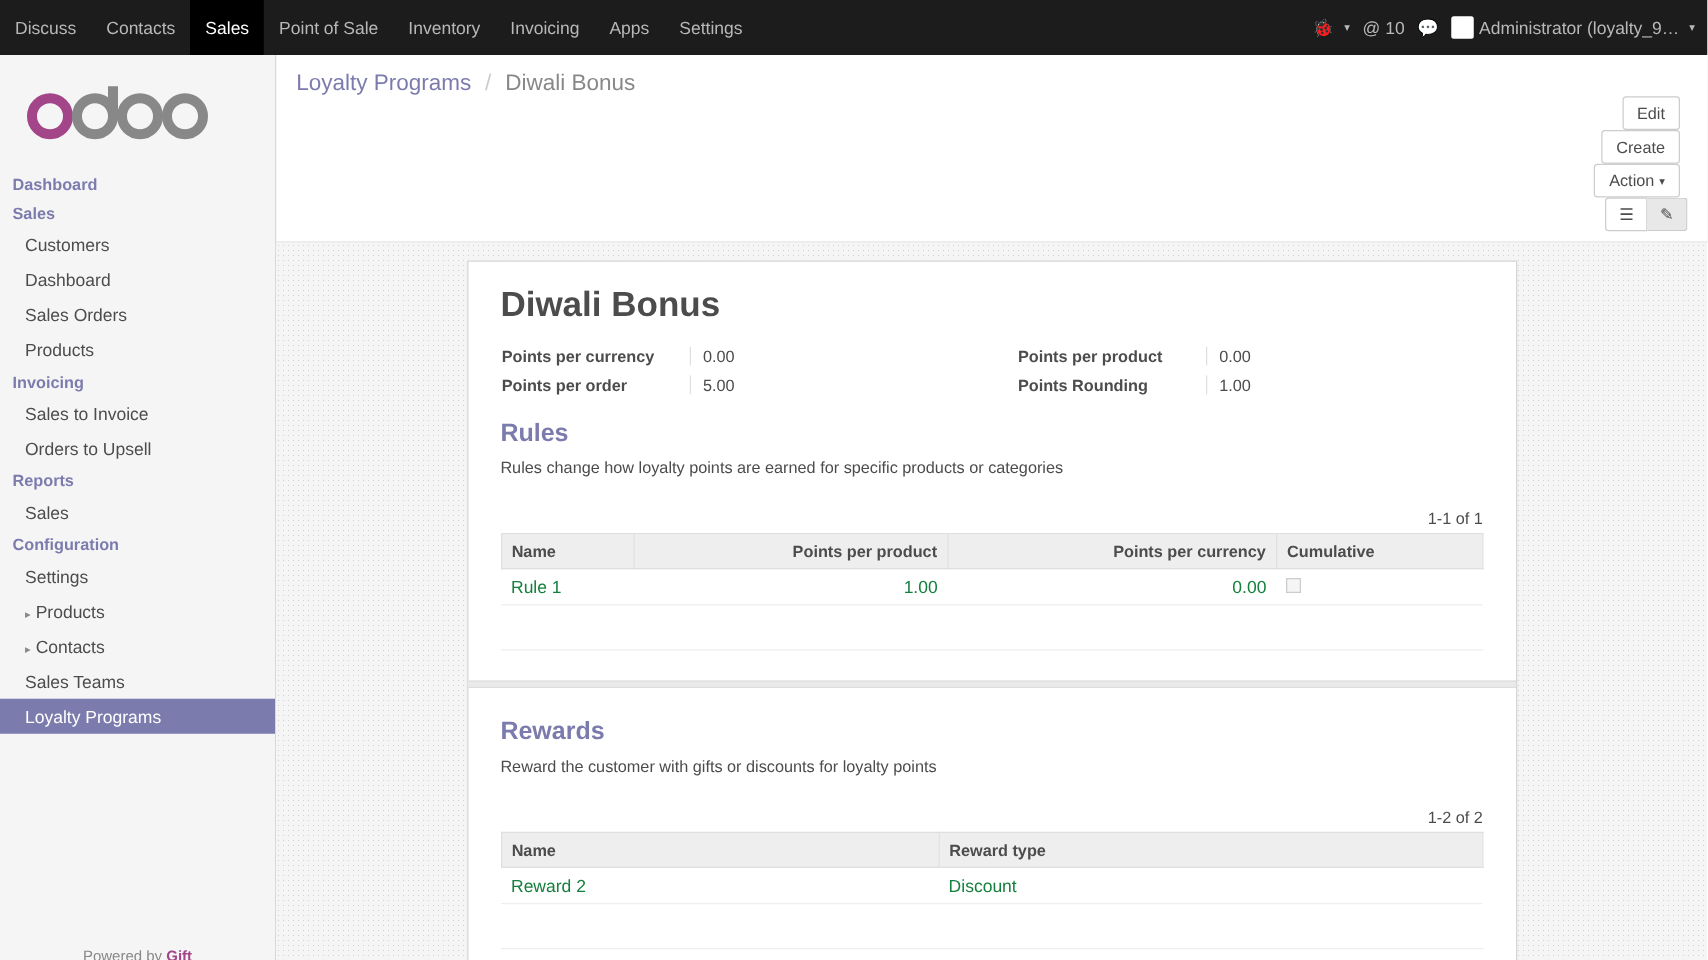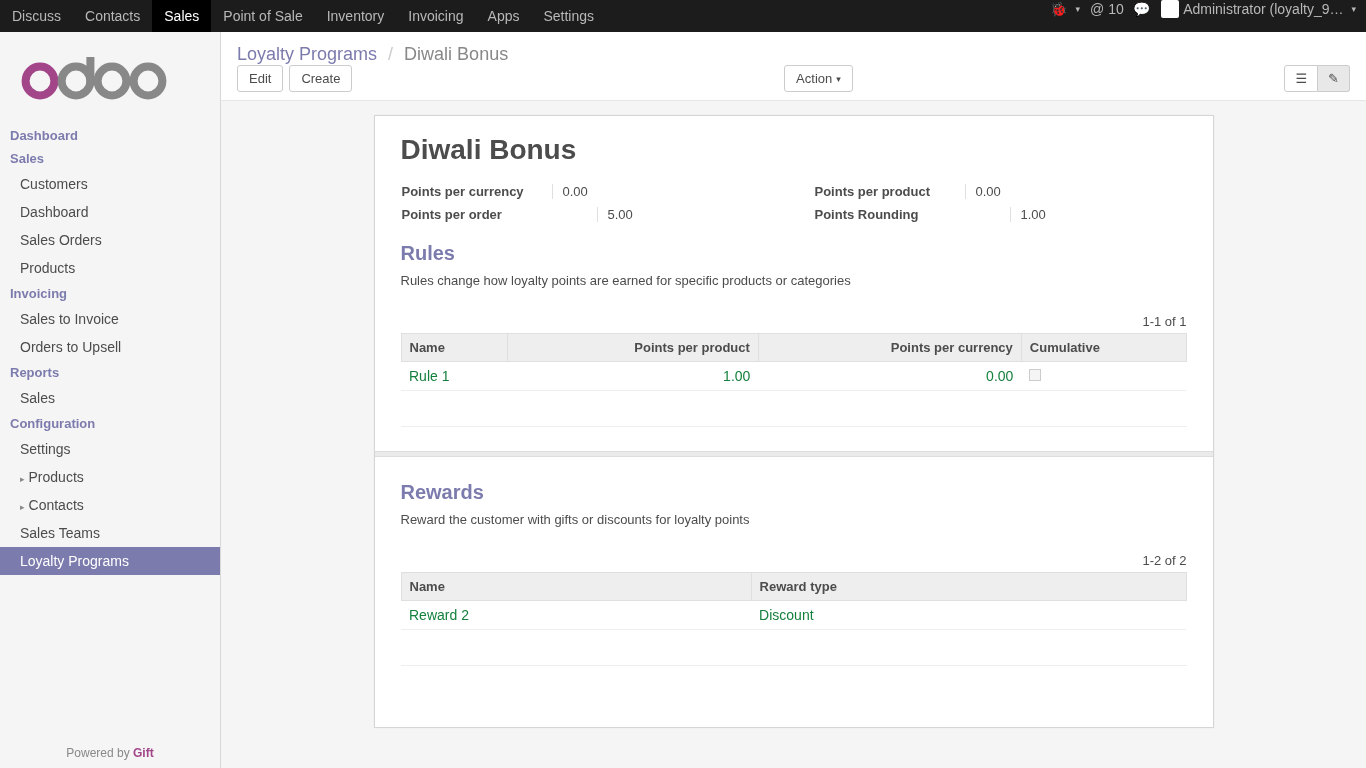--- a/index.html
+++ b/index.html
@@ -1,19 +1,19 @@
 <!DOCTYPE html>
 <html><head>
 <meta charset="utf-8">
 <style>
 * { box-sizing: border-box; margin: 0; padding: 0; }
 body { font-family: "Helvetica Neue", Arial, sans-serif; font-size: 13px; color: #4c4c4c; background: #fff; overflow: hidden; }
 
 
-.topbar { background: #1c1c1c; height: 32px; display: flex; align-items: flex-start; color: #b8b8b8; font-size: 14px; }
+.topbar { background: #1c1c1c; height: 44px; display: flex; align-items: center; color: #b8b8b8; font-size: 14px; }
 .topbar .nav-left { display: flex; height: 100%; }
 .topbar .nav-left a { display: flex; align-items: center; padding: 0 12px; color: #b8b8b8; text-decoration: none; height: 100%; }
 .topbar .nav-left a.active { background: #000; color: #fff; }
 .topbar .nav-right { margin-left: auto; display: flex; align-items: center; padding-right: 10px; gap: 10px; }
 .topbar .nav-right span { display: flex; align-items: center; gap: 4px; }
 .topbar .caret-down::after { content: "▾"; font-size: 9px; margin-left: 4px; color: #b8b8b8; }
 .avatar { width: 18px; height: 18px; background: #fff; border-radius: 2px; display: inline-block; }
 
 
 .layout { display: flex; height: calc(100vh - 32px); }
@@ -30,40 +30,40 @@
 .sidebar-footer a { color: #a24689; text-decoration: none; font-weight: bold; }
 
 
 .content { flex: 1; background: #f0f0f0; display: flex; flex-direction: column; border-left: 1px solid #d8d8d8; overflow: hidden; }
 .content-header { background: #fff; padding: 12px 16px 0 16px; border-bottom: 1px solid #e5e5e5; }
 .breadcrumb { font-size: 18px; margin-bottom: 0; }
 .breadcrumb a { color: #7c7bad; text-decoration: none; }
 .breadcrumb .sep { color: #ccc; margin: 0 6px; }
 .breadcrumb .current { color: #888; }
 
-.toolbar { display: flex; align-items: flex-end; padding-bottom: 8px; }
+.toolbar { display: flex; align-items: flex-end; padding-bottom: 8px; flex-direction: column; }
 .btn { display: inline-flex; align-items: center; background: #fff; border: 1px solid #ccc; border-radius: 3px; padding: 5px 11px; font-size: 13px; color: #4c4c4c; cursor: pointer; margin-right: 6px; }
 .toolbar .center { flex: 1; display: flex; justify-content: center; }
 .view-switcher { margin-left: auto; display: flex; }
 .view-switcher .vbtn { border: 1px solid #ccc; padding: 5px 10px; background: #fff; cursor: pointer; }
 .view-switcher .vbtn:first-child { border-radius: 3px 0 0 3px; }
 .view-switcher .vbtn:last-child { border-radius: 0 3px 3px 0; border-left: none; }
 .view-switcher .vbtn.active { background: #e8e8e8; }
 
 
 .form-scroll { flex: 1; overflow-y: auto; position: relative; }
 .dotted-bg { background-image: radial-gradient(#d0d0d0 0.5px, transparent 0.5px); background-size: 4px 4px; background-color: #f5f5f5; min-height: 100%; padding: 14px 0 40px 0; display: flex; justify-content: center; }
 .form-sheet { width: 840px; background: #fff; border: 1px solid #d5d5d5; padding: 18px 26px 30px 26px; box-shadow: 0 0 2px rgba(0,0,0,0.05); }
 
 .page-title { font-size: 28px; font-weight: bold; color: #4c4c4c; margin-bottom: 18px; }
 
 .fields-grid { display: flex; gap: 40px; margin-bottom: 20px; }
 .field-col { flex: 1; }
 .field-row { display: flex; border-left: 1px solid transparent; }
-.field-row + .field-row { margin-top: 8px; gap: 45px; }
+.field-row + .field-row { margin-top: 8px; }
 .field-label { width: 150px; font-weight: bold; color: #4c4c4c; font-size: 13px; }
 .field-value { border-left: 1px solid #e0e0e0; padding-left: 10px; flex: 1; color: #4c4c4c; }
 
 .section-title { color: #7c7bad; font-size: 20px; font-weight: bold; margin: 16px 0 8px 0; }
 .section-desc { color: #4c4c4c; font-size: 13px; margin-bottom: 26px; }
 
 .pager { text-align: right; color: #4c4c4c; font-size: 13px; margin-bottom: 4px; }
 
 table.data { width: 100%; border-collapse: collapse; }
 table.data thead th { background: #eeeeee; border: 1px solid #dfdfdf; text-align: left; padding: 6px 8px; font-weight: bold; color: #4c4c4c; font-size: 13px; }

